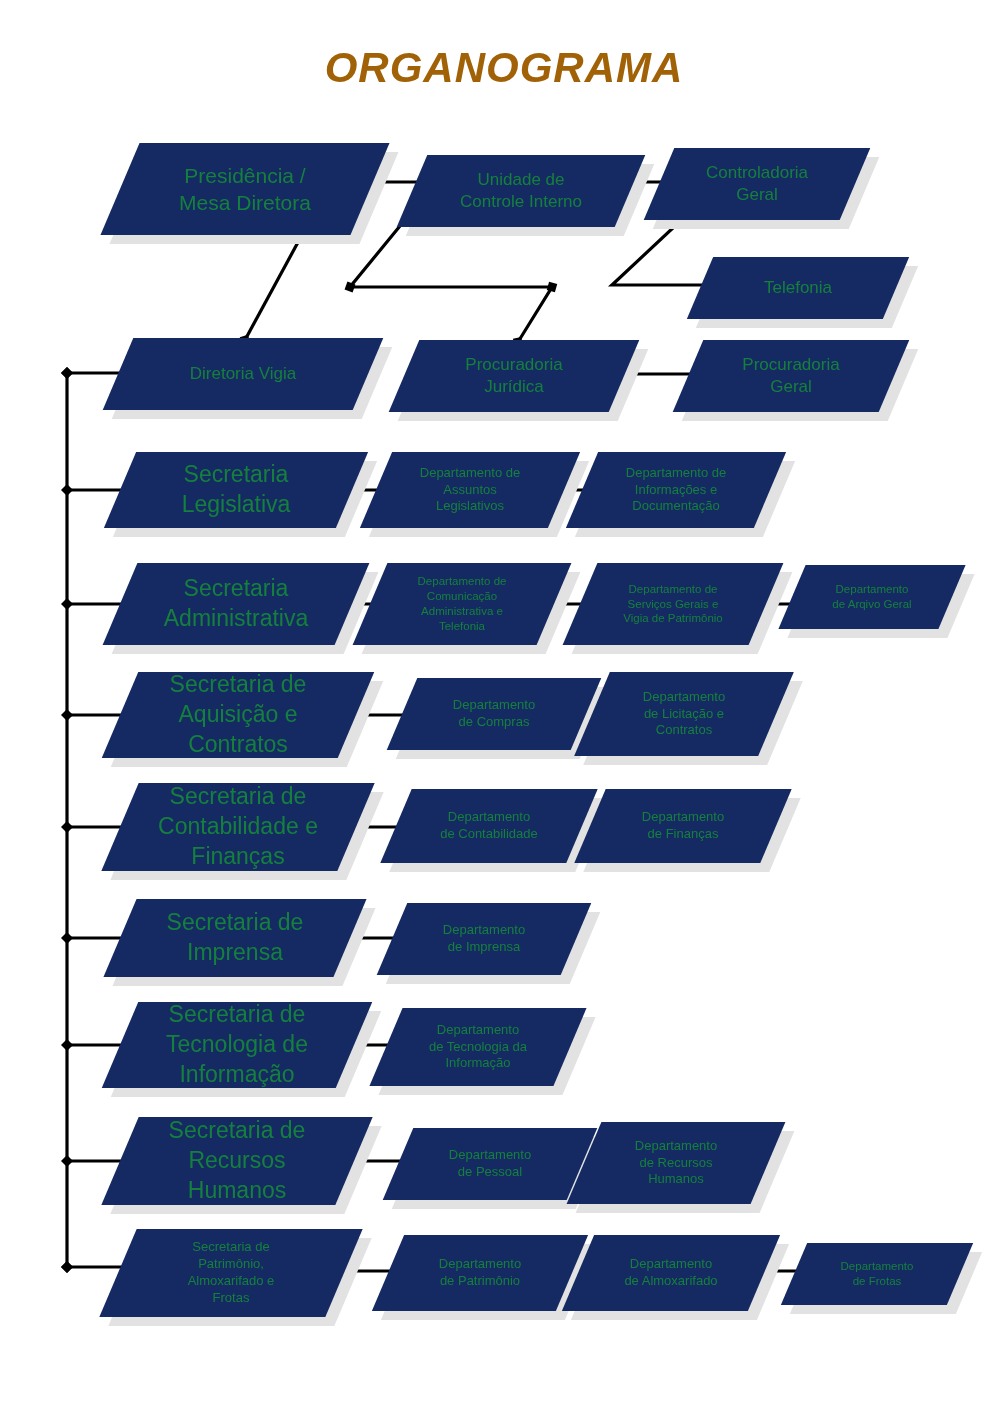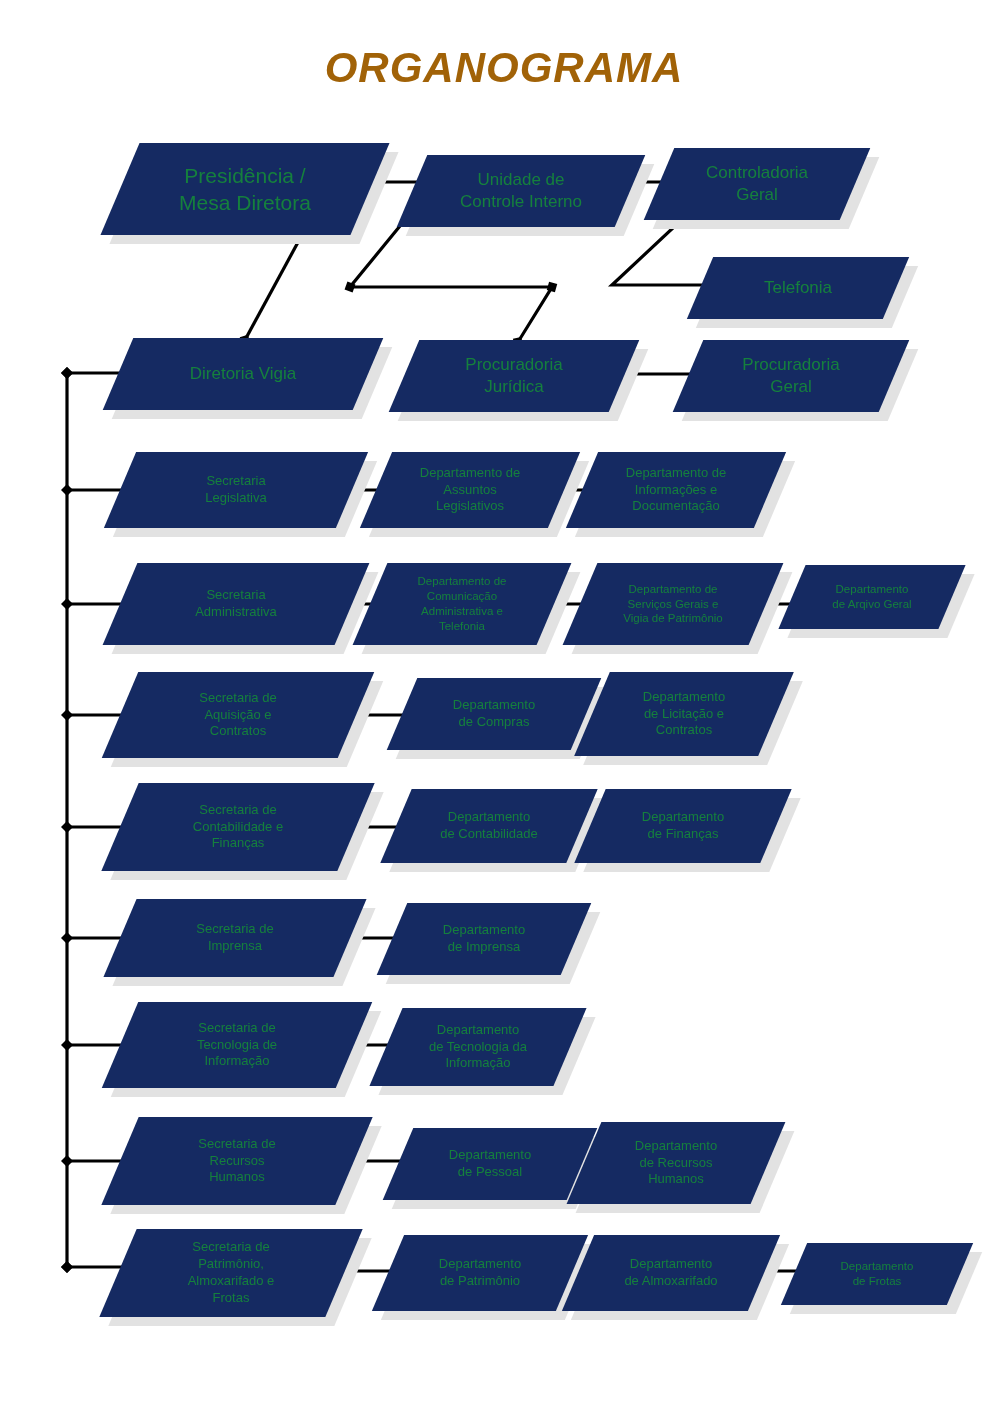--- a/index.html
+++ b/index.html
@@ -59,21 +59,21 @@
     z-index:0;
   }
   .node .label{
     position:relative;
     z-index:2;
     padding:0 6px;
     width:100%;
   }
   .node.lvl1 .label{font-size:21px;}
   .node.lvl2 .label{font-size:17px;}
-  .node.sec  .label{font-size:13px;}
+  .node.sec  .label{font-size:23px;}
   .node.dep  .label{font-size:13px;}
   .node.dep-sm .label{font-size:11.5px;}
 </style>
 </head>
 <body>
 
 <div id="chart-root">
 
   <div id="chart-title">ORGANOGRAMA</div>
 

